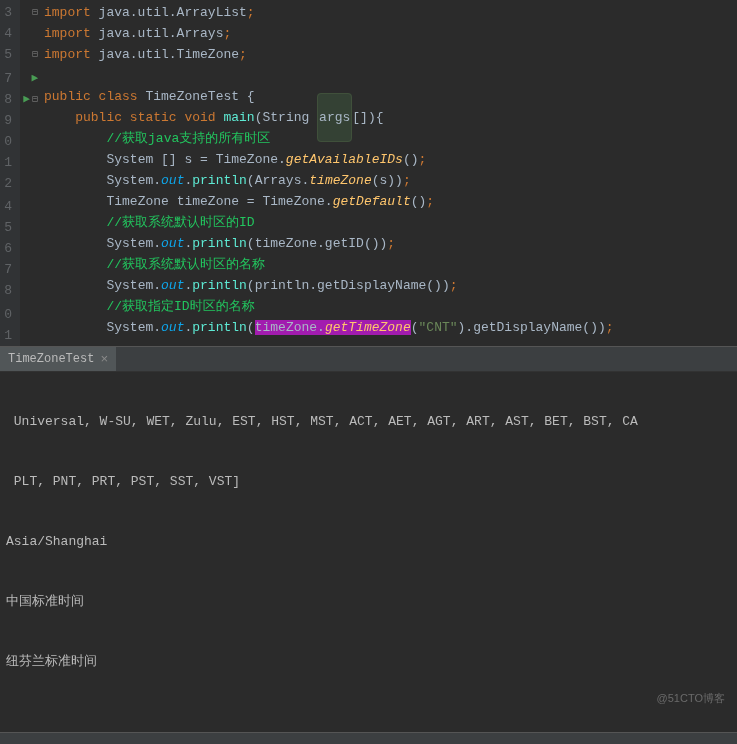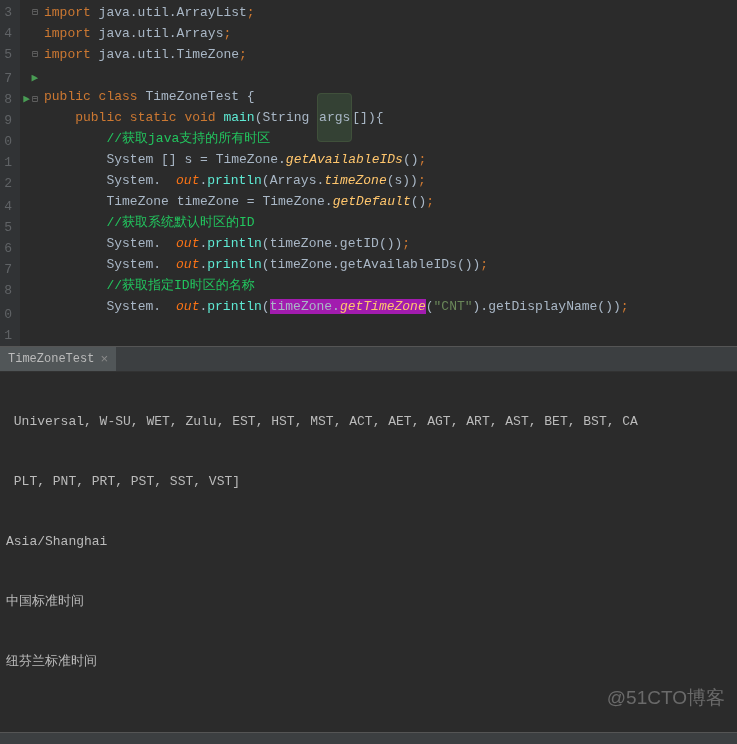--- a/index.html
+++ b/index.html
@@ -66,21 +66,21 @@
     .code-line {
       height: 21px;
       line-height: 21px;
       white-space: pre;
     }
     .kw { color: #cc7832; }
     .str { color: #6a8759; }
     .com { color: #22c55e; }
     .method { color: #5eead4; }
     .static-method { color: #ffc66d; font-style: italic; }
-    .static-field { color: #f97316; font-style: italic; margin-left: 15px; }
+    .static-field { color: #0ea5e9; font-style: italic; }
     .param-hl { background: #344134; border: 1px solid #40503b; border-radius: 4px; padding: 16px 1px; }
     .warn-hl { background: #a21caf; }
     .semi { color: #cc7832; }
     
     .console-panel {
       background: #2b2b2b;
       border-top: 1px solid #555;
     }
     .console-tabs {
       background: #3c3f41;
@@ -113,21 +113,21 @@
       position: relative;
     }
     .console-line {
       white-space: pre;
     }
     .watermark {
       position: absolute;
       right: 12px;
       bottom: 24px;
       color: #6a6a6a;
-      font-size: 19px;
+      font-size: 11px;
       font-family: sans-serif;
     }
     .bottom-bar {
       height: 12px;
       background: #3c3f41;
       border-top: 1px solid #555;
     }
   </style>
 </head>
 <body>
@@ -212,21 +212,22 @@
     <div class="code-line"><span class="kw">import </span><span>java.util.TimeZone</span><span class="semi">;</span></div>
     <div class="code-line"></div>
     <div class="code-line"><span class="kw">public class </span><span>TimeZoneTest </span><span>{</span></div>
     <div class="code-line"><span>    </span><span class="kw">public static void </span><span class="method">main</span><span>(String </span><span class="param-hl">args</span><span>[]</span><span>){</span></div>
     <div class="code-line"><span>        </span><span class="com">//获取java支持的所有时区</span></div>
     <div class="code-line"><span>        </span><span>System [] s = TimeZone.</span><span class="static-method">getAvailableIDs</span><span>()</span><span class="semi">;</span></div>
     <div class="code-line"><span>        </span><span>System.</span><span class="static-field">out</span><span>.</span><span class="method">println</span><span>(Arrays.</span><span class="static-method">timeZone</span><span>(s))</span><span class="semi">;</span></div>
     <div class="code-line"><span>        </span><span>TimeZone timeZone = TimeZone.</span><span class="static-method">getDefault</span><span>()</span><span class="semi">;</span></div>
     <div class="code-line"><span>        </span><span class="com">//获取系统默认时区的ID</span></div>
     <div class="code-line"><span>        </span><span>System.</span><span class="static-field">out</span><span>.</span><span class="method">println</span><span>(timeZone.getID())</span><span class="semi">;</span></div>
-    <div class="code-line"><span>        </span><span>System.</span><span class="static-field">out</span><span>.</span><span class="method">println</span><span>(timeZone.getAvailableIDs())</span><span class="semi">;</span></div>
+    <div class="code-line"><span>        </span><span class="com">//获取系统默认时区的名称</span></div>
+    <div class="code-line"><span>        </span><span>System.</span><span class="static-field">out</span><span>.</span><span class="method">println</span><span>(println.getDisplayName())</span><span class="semi">;</span></div>
     <div class="code-line"><span>        </span><span class="com">//获取指定ID时区的名称</span></div>
     <div class="code-line"><span>        </span><span>System.</span><span class="static-field">out</span><span>.</span><span class="method">println</span><span>(</span><span class="warn-hl">timeZone.</span><span class="warn-hl static-method">getTimeZone</span><span>(</span><span class="str">"CNT"</span><span>).getDisplayName())</span><span class="semi">;</span></div>
 
   </div>
 </div>
 
 <div class="console-panel">
   <div class="console-tabs">
     <div class="console-tab">
       <span>TimeZoneTest</span>

